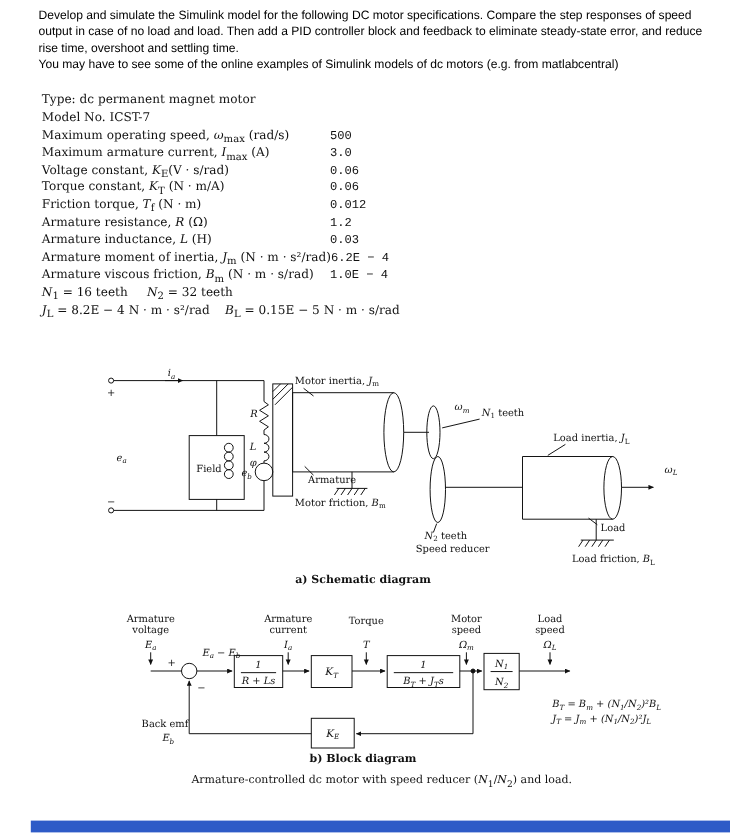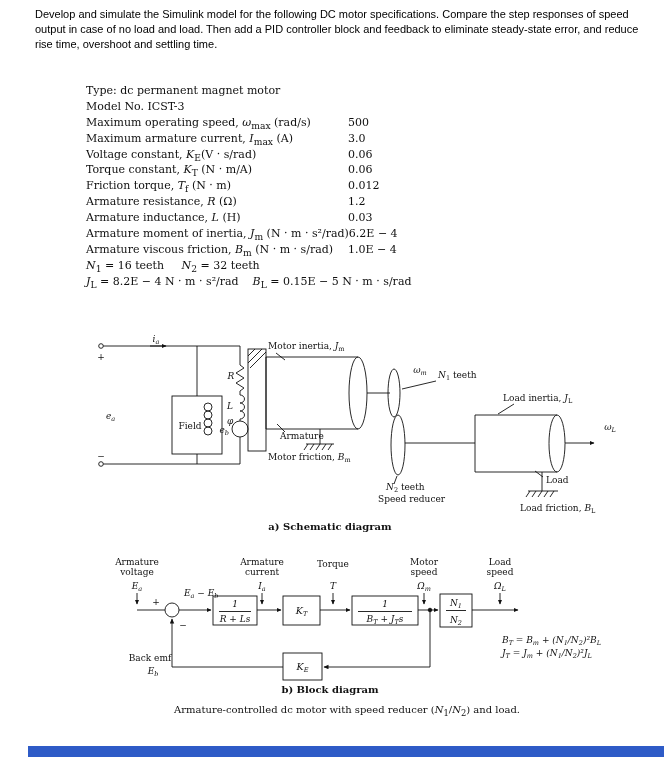--- a/index.html
+++ b/index.html
@@ -3,48 +3,49 @@
 <meta charset="utf-8">
 <style>
   html,body{margin:0;padding:0;background:#fff;}
   .page{position:relative;width:664px;height:757px;background:#ffffff;overflow:hidden;
         font-family:"DejaVu Serif",serif;color:#111;}
   .intro{position:absolute;left:35px;top:7px;width:624px;
          font-family:"Liberation Sans","DejaVu Sans",sans-serif;
          font-size:11px;line-height:15px;color:#000;}
   .specs{position:absolute;left:38px;top:84px;width:600px;font-size:11px;color:#101010;}
   .spec-row{display:flex;align-items:baseline;height:15.9px;}
-  .spec-label{flex:0 0 262px;white-space:nowrap;overflow:visible;margin-left:48px;}
-  .spec-value{white-space:nowrap;}
+  .spec-label{flex:0 0 262px;white-space:nowrap;overflow:visible;}
+  .spec-value{white-space:nowrap;font-family:Liberation Mono, monospace;}
   .spec-label i{font-style:italic;}
   svg{position:absolute;}
   svg text{font-family:"DejaVu Serif",serif;fill:#111;font-size:9px;}
   svg text.it{font-style:italic;}
   svg text.cap{font-size:10px;font-weight:bold;}
   svg text.bk{font-size:9.5px;}
   .figcaption{position:absolute;top:704px;left:0;width:664px;box-sizing:border-box;
               padding-left:30px;text-align:center;font-size:10px;color:#111;}
   .bottombar{position:absolute;left:28px;bottom:0;width:636px;height:11px;background:#2e5bc7;}
 </style>
 </head>
 <body>
 
 <div class="page">
 
   <div class="intro">
     <div>Develop and simulate the Simulink model for the following DC motor specifications. Compare the step responses of speed output in case of no load and load. Then add a PID controller block and feedback to eliminate steady-state error, and reduce rise time, overshoot and settling time.</div>
+    <div>You may have to see some of the online examples of Simulink models of dc motors (e.g. from matlabcentral)</div>
   </div>
 
   <div class="specs">
     <div class="spec-row">
         <span class="spec-label">Type: dc permanent magnet motor</span>
         <span class="spec-value"></span>
       </div>
     <div class="spec-row">
-        <span class="spec-label">Model No. ICST-3</span>
+        <span class="spec-label">Model No. ICST-7</span>
         <span class="spec-value"></span>
       </div>
     <div class="spec-row">
         <span class="spec-label">Maximum operating speed, <i>ω</i><sub>max</sub> (rad/s)</span>
         <span class="spec-value">500</span>
       </div>
     <div class="spec-row">
         <span class="spec-label">Maximum armature current, <i>I</i><sub>max</sub> (A)</span>
         <span class="spec-value">3.0</span>
       </div>

